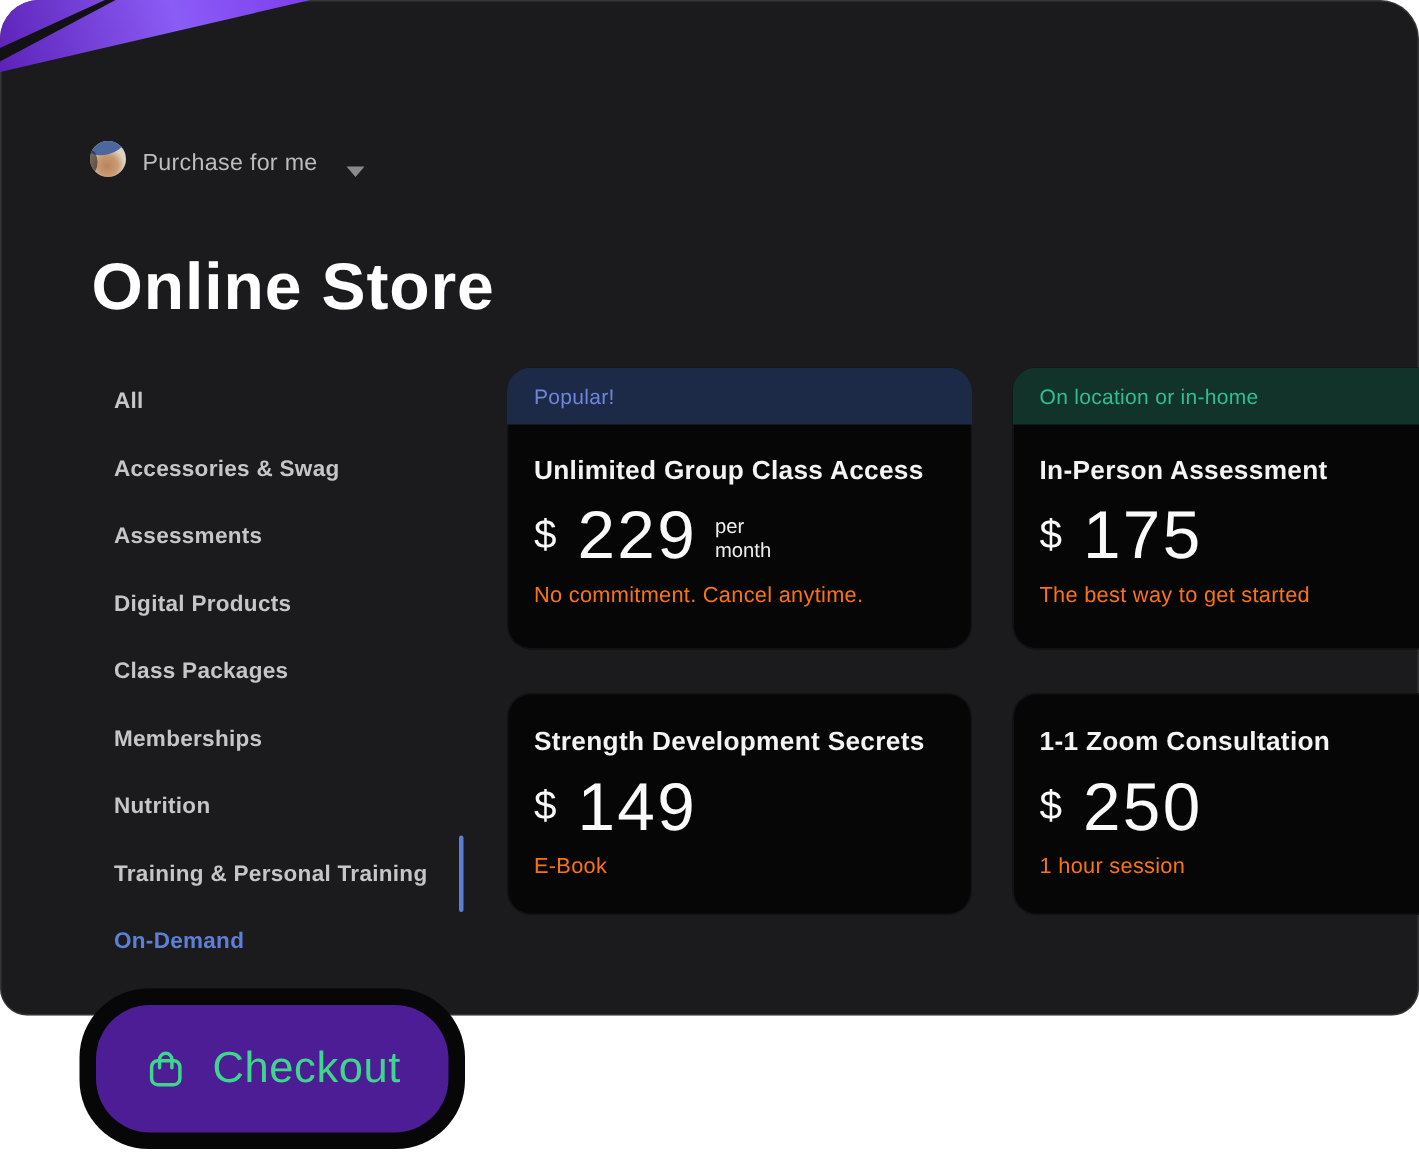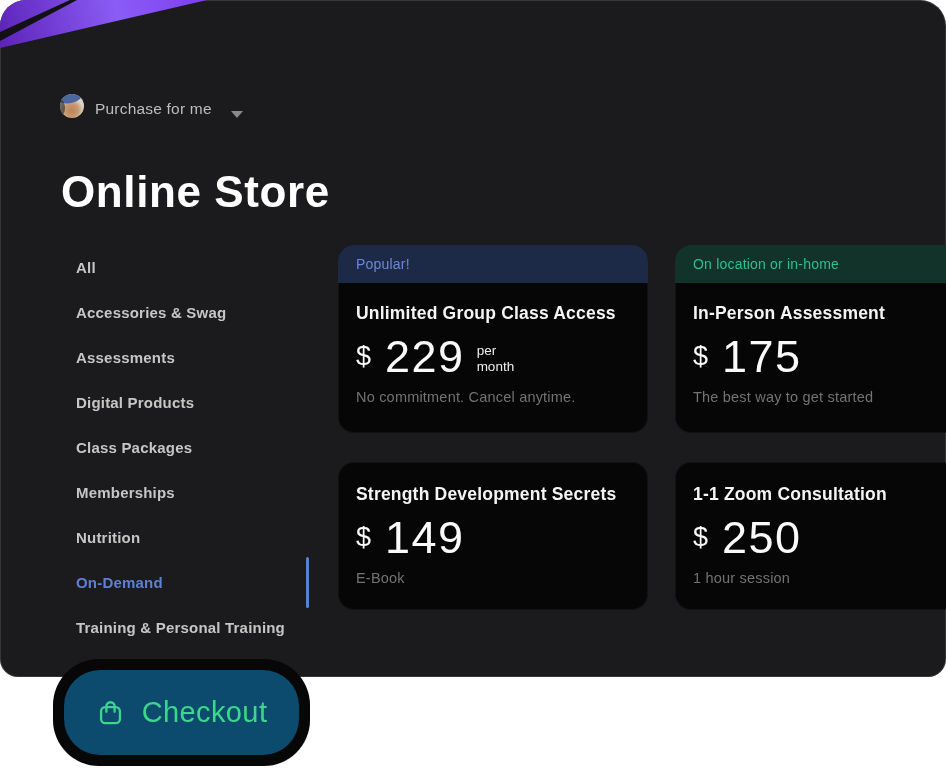--- a/index.html
+++ b/index.html
@@ -76,31 +76,31 @@
   .badge-green { background:#123329; color:#2fbf8e; }
 
   .card-body { padding:20px 18px 0 18px; }
   .card.c3 .card-body, .card.c4 .card-body { padding-top:22px; }
   .card-title { font-size:17.5px; font-weight:600; color:#f4f4f4; letter-spacing:0.2px; }
   .price-row { display:flex; align-items:center; margin-top:10px; }
   .currency { font-size:27px; font-weight:500; color:#fafafa; }
   .amount { font-size:45px; font-weight:500; color:#fafafa; letter-spacing:1.5px; margin-left:14px; line-height:1.02; }
   .per { display:flex; flex-direction:column; margin-left:12px; margin-top:4px;
          font-size:13.5px; color:#eeeeee; line-height:1.2; }
-  .card-sub { margin-top:9px; font-size:14.5px; color:#737373; letter-spacing:0.2px; }
+  .card-sub { margin-top:9px; font-size:14.5px; color:#f97316; letter-spacing:0.2px; }
 
   
   .checkout-wrap {
     position:absolute; left:53px; top:659px; width:257px; height:107px;
     background:#070708; border-radius:46px;
     display:flex; align-items:center; justify-content:center;
   }
   .checkout {
     width:235px; height:85px; border:none; border-radius:36px;
-    background:#0c4a6e;
+    background:#4c1d95;
     display:flex; align-items:center; justify-content:center; gap:17px;
     cursor:pointer; font-family:inherit;
   }
   .checkout-label { font-size:29px; font-weight:500; color:#3dd68c; letter-spacing:0.4px; }
 </style>
 </head>
 <body>
 
 <div class="panel">
 
@@ -125,22 +125,22 @@
   <h1 class="page-title">Online Store</h1>
 
   <nav class="sidebar">
     <div class="side-item">All</div>
     <div class="side-item">Accessories &amp; Swag</div>
     <div class="side-item">Assessments</div>
     <div class="side-item">Digital Products</div>
     <div class="side-item">Class Packages</div>
     <div class="side-item">Memberships</div>
     <div class="side-item">Nutrition</div>
+    <div class="side-item">Training &amp; Personal Training</div>
     <div class="side-item active">On-Demand</div>
-    <div class="side-item">Training &amp; Personal Training</div>
   </nav>
   <div class="active-indicator"></div>
 
   <div class="card c1">
     <div class="badge badge-blue">Popular!</div>
     <div class="card-body">
       <div class="card-title">Unlimited Group Class Access</div>
       <div class="price-row">
         <span class="currency">$</span>
         <span class="amount">229</span>

